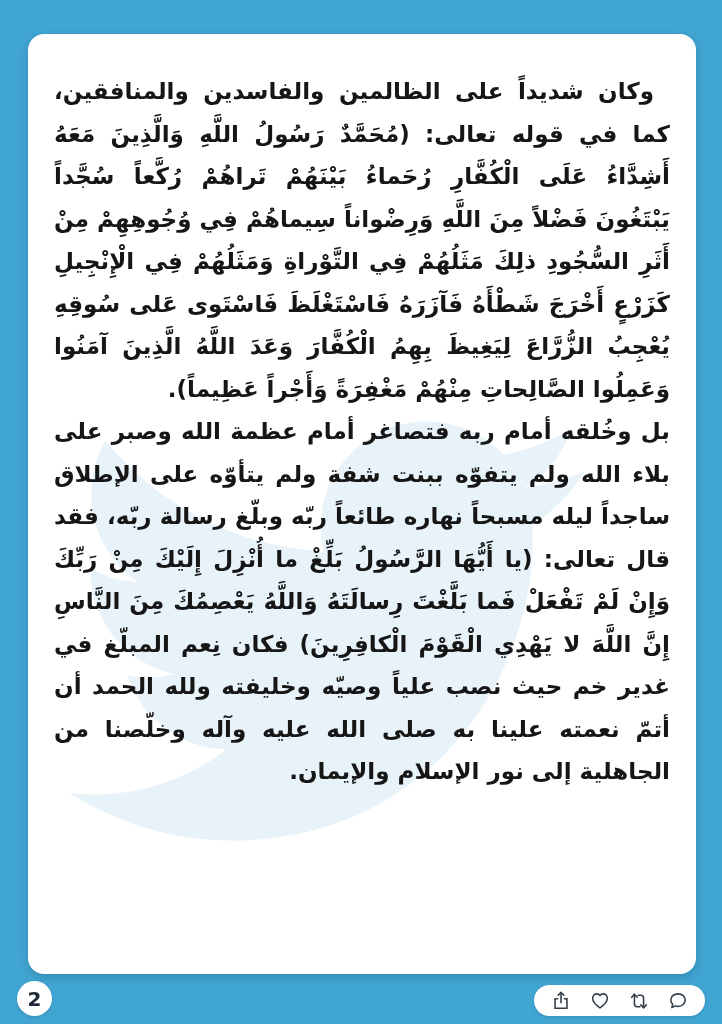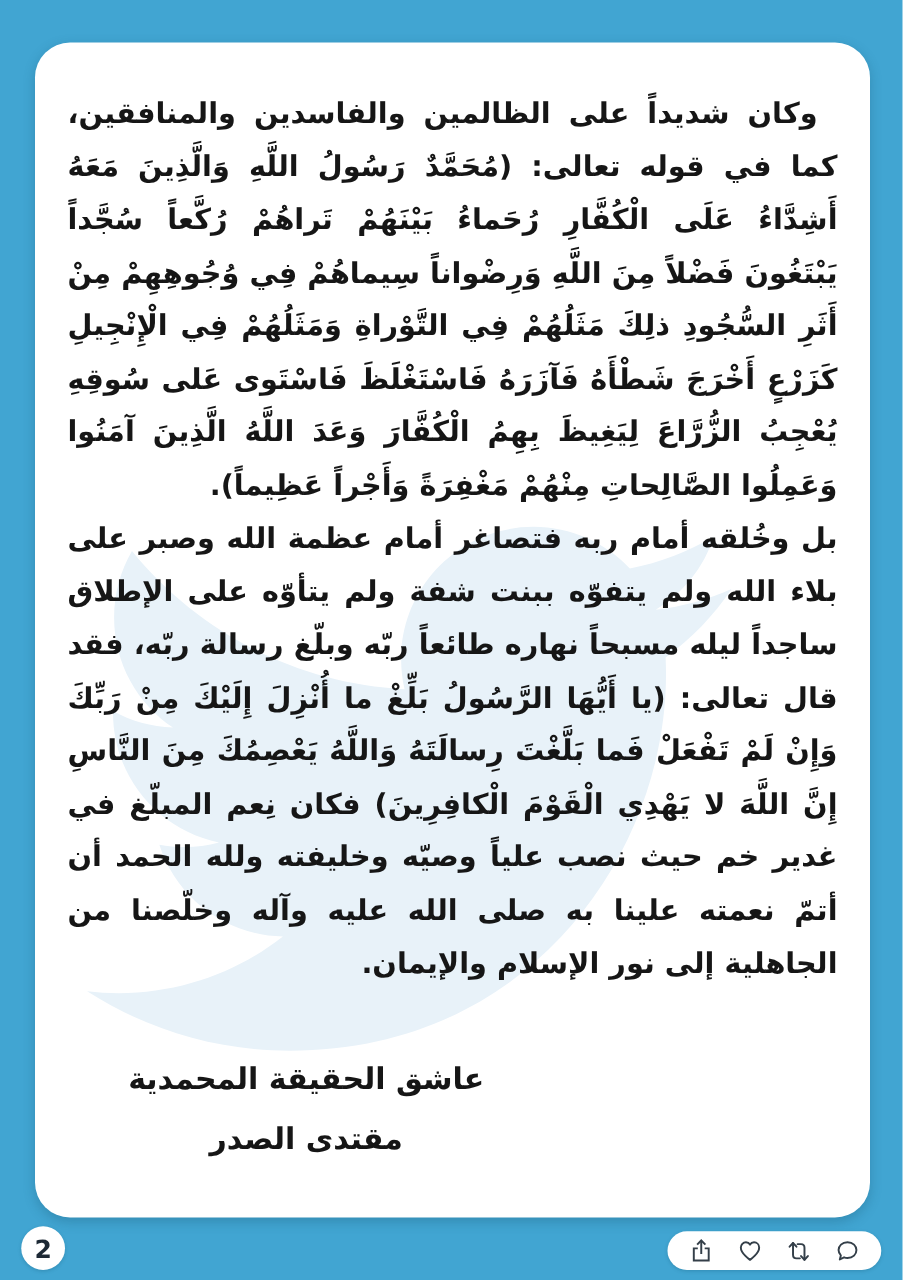--- a/index.html
+++ b/index.html
@@ -10,21 +10,21 @@
     overflow: hidden;
   }
   .stage { position: relative; width: 722px; height: 1024px; }
 
   
   .card {
     position: absolute;
     left: 28px; top: 34px;
     width: 668px; height: 940px;
     background: #ffffff;
-    border-radius: 28px;
+    border-radius: 16px;
     box-shadow: 0 3px 9px rgba(17, 74, 101, 0.28);
     overflow: hidden;
   }
   .watermark {
     position: absolute;
     left: 35px; top: 325px;
     width: 545px; height: 545px;
     pointer-events: none;
   }
   .content {
@@ -92,24 +92,20 @@
 
 <div class="stage">
 
   <div class="card">
     <svg class="watermark" viewBox="0 0 24 24" aria-hidden="true">
       <path fill="#e8f2f9" d="M23 4.937c-.835.37-1.732.62-2.675.733.962-.576 1.7-1.49 2.048-2.578-.9.534-1.897.922-2.958 1.13-.85-.904-2.06-1.47-3.4-1.47-2.572 0-4.658 2.086-4.658 4.66 0 .364.042.718.12 1.06-3.873-.195-7.304-2.05-9.602-4.868-.4.69-.63 1.49-.63 2.342 0 1.616.823 3.043 2.072 3.878-.764-.025-1.482-.234-2.11-.583v.06c0 2.257 1.605 4.14 3.737 4.568-.392.106-.803.162-1.227.162-.3 0-.593-.028-.877-.082.593 1.85 2.313 3.198 4.352 3.234-1.595 1.25-3.604 1.995-5.786 1.995-.376 0-.747-.022-1.112-.065 2.062 1.323 4.51 2.093 7.14 2.093 8.57 0 13.255-7.098 13.255-13.254 0-.2-.005-.402-.014-.602.91-.658 1.7-1.477 2.323-2.41z"></path>
     </svg>
     <div class="content">
       <p class="para para-first">وكان شديداً على الظالمين والفاسدين والمنافقين، كما في قوله تعالى: (مُحَمَّدٌ رَسُولُ اللَّهِ وَالَّذِينَ مَعَهُ أَشِدَّاءُ عَلَى الْكُفَّارِ رُحَماءُ بَيْنَهُمْ تَراهُمْ رُكَّعاً سُجَّداً يَبْتَغُونَ فَضْلاً مِنَ اللَّهِ وَرِضْواناً سِيماهُمْ فِي وُجُوهِهِمْ مِنْ أَثَرِ السُّجُودِ ذلِكَ مَثَلُهُمْ فِي التَّوْراةِ وَمَثَلُهُمْ فِي الْإِنْجِيلِ كَزَرْعٍ أَخْرَجَ شَطْأَهُ فَآزَرَهُ فَاسْتَغْلَظَ فَاسْتَوى عَلى سُوقِهِ يُعْجِبُ الزُّرَّاعَ لِيَغِيظَ بِهِمُ الْكُفَّارَ وَعَدَ اللَّهُ الَّذِينَ آمَنُوا وَعَمِلُوا الصَّالِحاتِ مِنْهُمْ مَغْفِرَةً وَأَجْراً عَظِيماً).</p>
       <p class="para">بل وخُلقه أمام ربه فتصاغر أمام عظمة الله وصبر على بلاء الله ولم يتفوّه ببنت شفة ولم يتأوّه على الإطلاق ساجداً ليله مسبحاً نهاره طائعاً ربّه وبلّغ رسالة ربّه، فقد قال تعالى: (يا أَيُّهَا الرَّسُولُ بَلِّغْ ما أُنْزِلَ إِلَيْكَ مِنْ رَبِّكَ وَإِنْ لَمْ تَفْعَلْ فَما بَلَّغْتَ رِسالَتَهُ وَاللَّهُ يَعْصِمُكَ مِنَ النَّاسِ إِنَّ اللَّهَ لا يَهْدِي الْقَوْمَ الْكافِرِينَ) فكان نِعم المبلّغ في غدير خم حيث نصب علياً وصيّه وخليفته ولله الحمد أن أتمّ نعمته علينا به صلى الله عليه وآله وخلّصنا من الجاهلية إلى نور الإسلام والإيمان.</p>
-      <div class="signature">
-        <div>عاشق الحقيقة المحمدية</div>
-        <div>مقتدى الصدر</div>
-      </div>
     </div>
   </div>
 
   <div class="footer">
     <div class="page-badge">
       <span>2</span>
     </div>
     <div class="action-pill">
       <button class="action-btn" aria-label="share">
         <svg viewBox="0 0 24 24">

